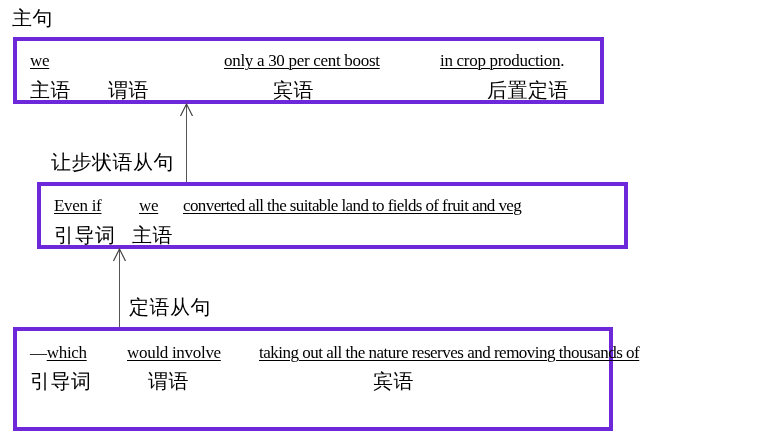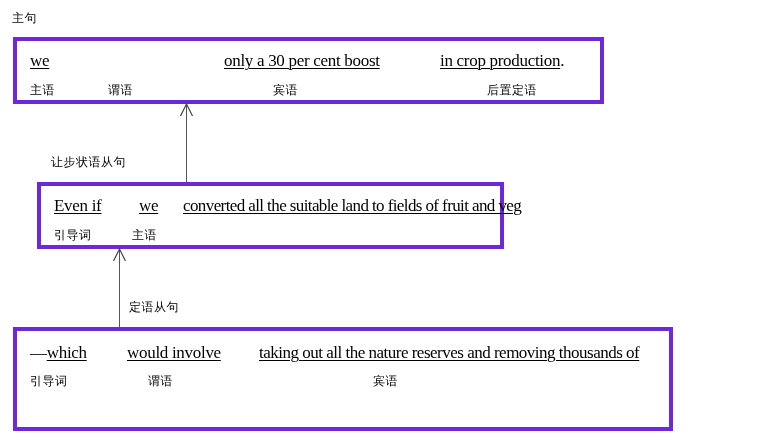--- a/index.html
+++ b/index.html
@@ -2,21 +2,21 @@
 <html><head>
 <meta charset="utf-8">
 <style>
   html, body { margin:0; padding:0; background:#ffffff; }
   body { width:762px; height:440px; position:relative; overflow:hidden;
          font-family: "Liberation Serif", "DejaVu Serif", serif; color:#000; }
   .label { position:absolute; font-size:17px; line-height:20px; white-space:nowrap; }
   .box { position:absolute; border:4px solid #6d28d9; background:#fff; box-sizing:border-box; }
   .t { position:absolute; font-size:17px; line-height:20px; white-space:nowrap; letter-spacing:-0.3px; }
   .u { text-decoration: underline; text-underline-offset:2px; text-decoration-thickness:1px; }
-  .zh { font-family: "DejaVu Sans", "Liberation Sans", sans-serif; font-size:12px; letter-spacing:0.5px; }
+  .zh { font-family: "DejaVu Sans", "Liberation Sans", sans-serif; font-size:20px; letter-spacing:0.5px; }
   .arrow { position:absolute; width:1px; background:#555; }
   .arrow svg { position:absolute; top:-1px; left:-6px; overflow:visible; }
 </style>
 </head>
 <body>
 
 <div class="label zh" style="left:12px; top:8px;">主句</div>
 
 <div class="box" style="left:13px; top:37px; width:591px; height:67px;">
   <span class="t u" style="left:13px; top:10px;">we</span>
@@ -30,38 +30,38 @@
 </div>
 
 <div class="arrow" style="left:186px; top:104px; height:78px;">
   <svg width="13" height="14">
       <polyline points="0.5,13 6.5,1 12.5,13" fill="none" stroke="#444" stroke-width="1.2"></polyline>
     </svg>
 </div>
 
 <div class="label zh" style="left:51px; top:152px;">让步状语从句</div>
 
-<div class="box" style="left:37px; top:182px; width:467px; height:67px;">
+<div class="box" style="left:37px; top:182px; width:591px; height:67px;">
   <span class="t u" style="left:13px; top:10px;">Even if</span>
   <span class="t u" style="left:98px; top:10px;">we</span>
   <span class="t u" style="left:142px; top:10px; letter-spacing:-0.6px;">converted all the suitable land to fields of fruit and veg</span>
 
   <span class="t zh" style="left:13px; top:39px;">引导词</span>
   <span class="t zh" style="left:91px; top:39px;">主语</span>
 </div>
 
 <div class="arrow" style="left:119px; top:249px; height:78px;">
   <svg width="13" height="14">
       <polyline points="0.5,13 6.5,1 12.5,13" fill="none" stroke="#444" stroke-width="1.2"></polyline>
     </svg>
 </div>
 
 <div class="label zh" style="left:129px; top:297px;">定语从句</div>
 
-<div class="box" style="left:13px; top:327px; width:660px; height:104px;">
+<div class="box" style="left:13px; top:327px; width:600px; height:104px;">
   <span class="t" style="left:13px; top:12px;"><span>—</span><span class="u">which</span></span>
   <span class="t u" style="left:242px; top:12px; letter-spacing:-0.5px;">taking out all the nature reserves and removing thousands of</span>
   <span class="t u" style="left:110px; top:12px;">would involve</span>
 
   <span class="t zh" style="left:13px; top:40px;">引导词</span>
   <span class="t zh" style="left:131px; top:40px;">谓语</span>
   <span class="t zh" style="left:356px; top:40px;">宾语</span>
 
 </div>
 

